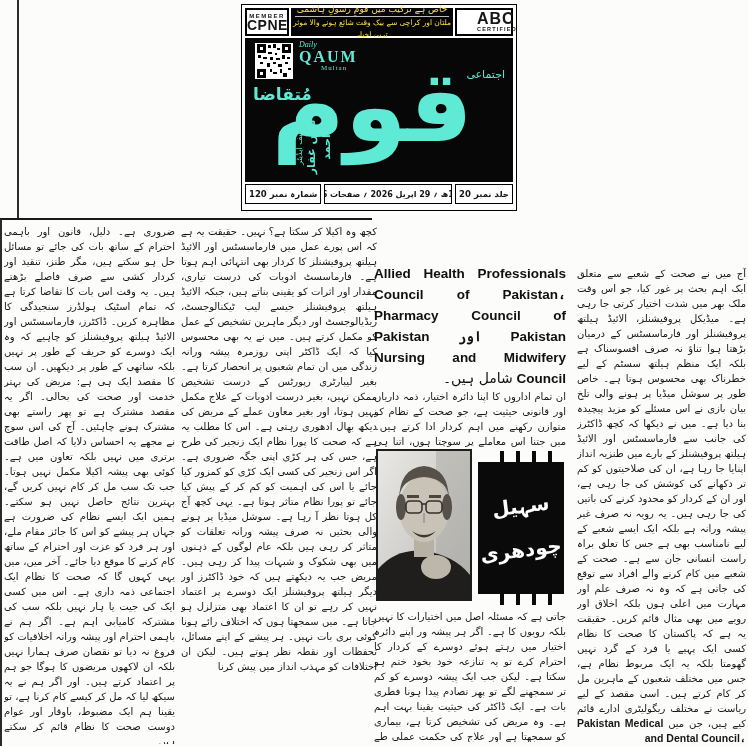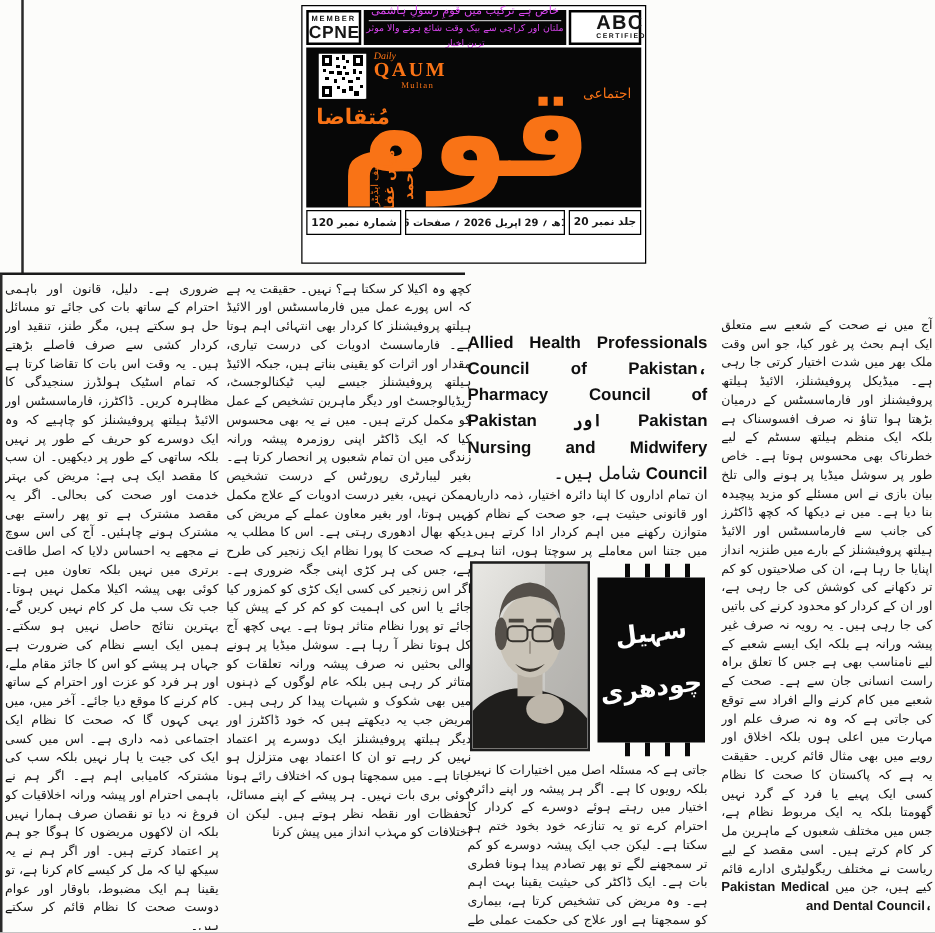--- a/index.html
+++ b/index.html
@@ -15,25 +15,25 @@
             border:1.5px solid #000;background:#fff;padding:3px;box-sizing:border-box;}
   .mh-top{display:flex;gap:2px;height:28px;}
   .badge{border:2px solid #000;background:#fff;text-align:center;box-sizing:border-box;
          font-family:"Liberation Sans",sans-serif;display:flex;flex-direction:column;justify-content:center;}
   .badge-member{width:44px;}
   .badge-member .small{font-size:6px;letter-spacing:1.5px;font-weight:700;}
   .badge-member .big{font-size:14px;font-weight:900;line-height:12px;letter-spacing:.5px;}
   .badge-abc{width:58px;padding-left:20px;}
   .badge-abc .big{font-size:16px;font-weight:900;line-height:14px;letter-spacing:1px;}
   .badge-abc .small{font-size:5.5px;letter-spacing:1.2px;font-weight:700;}
-  .slogan{flex:1;background:#050505;color:#d946ef;direction:rtl;text-align:center;
+  .slogan{flex:1;background:#050505;color:#fde047;direction:rtl;text-align:center;
           display:flex;flex-direction:column;justify-content:center;}
   .slogan .l1{font-size:9px;line-height:13px;border-bottom:1px solid #bbb;margin:0 4px;}
   .slogan .l2{font-size:7.5px;line-height:12px;}
-  .mh-main{position:relative;height:128px;background:#070707;margin-top:2px;color:#f97316;overflow:hidden;}
+  .mh-main{position:relative;height:144px;background:#070707;margin-top:2px;color:#5eead4;overflow:hidden;}
   .qr{position:absolute;left:10px;top:5px;width:38px;height:36px;background:#fff;}
   .daily-block{position:absolute;left:54px;top:3px;font-family:"Liberation Serif",serif;line-height:1;}
   .daily-block .daily{font-size:8px;font-style:italic;}
   .daily-block .qaum{font-size:16px;font-weight:700;letter-spacing:2px;}
   .daily-block .multan{font-size:7px;margin-left:22px;letter-spacing:1px;}
   .multan-ur{position:absolute;left:8px;top:46px;font-size:17px;font-weight:700;direction:rtl;}
   .editor-rot{position:absolute;left:34px;top:92px;width:66px;height:34px;
               transform:rotate(-90deg);text-align:center;direction:rtl;line-height:1.3;}
   .editor-rot .t{font-size:8px;}
   .editor-rot .n{font-size:11px;font-weight:700;}
@@ -145,21 +145,21 @@
     </div>
 
     <div class="mh-bottom">
       <div class="mh-box" style="min-width:46px;">جلد نمبر 20</div>
       <div class="mh-box date">بدھ 11 ذیقعد 1447ھ ؍ 29 اپریل 2026 ؍ صفحات 16 ؍ قیمت 30 روپے</div>
       <div class="mh-box" style="min-width:56px;">شمارہ نمبر 120</div>
     </div>
   </div>
 
 
-  <div class="col urdu" style="left:577px;top:253px;width:169px;height:481px;">
+  <div class="col urdu" style="left:577px;top:266px;width:169px;height:481px;">
     <span>آج میں نے صحت کے شعبے سے متعلق ایک اہم بحث پر غور کیا، جو اس وقت ملک بھر میں شدت اختیار کرتی جا رہی ہے۔ میڈیکل پروفیشنلز، الائیڈ ہیلتھ پروفیشنلز اور فارماسسٹس کے درمیان بڑھتا ہوا تناؤ نہ صرف افسوسناک ہے بلکہ ایک منظم ہیلتھ سسٹم کے لیے خطرناک بھی محسوس ہوتا ہے۔ خاص طور پر سوشل میڈیا پر ہونے والی تلخ بیان بازی نے اس مسئلے کو مزید پیچیدہ بنا دیا ہے۔ میں نے دیکھا کہ کچھ ڈاکٹرز کی جانب سے فارماسسٹس اور الائیڈ ہیلتھ پروفیشنلز کے بارے میں طنزیہ انداز اپنایا جا رہا ہے، ان کی صلاحیتوں کو کم تر دکھانے کی کوشش کی جا رہی ہے، اور ان کے کردار کو محدود کرنے کی باتیں کی جا رہی ہیں۔ یہ رویہ نہ صرف غیر پیشہ ورانہ ہے بلکہ ایک ایسے شعبے کے لیے نامناسب بھی ہے جس کا تعلق براہ راست انسانی جان سے ہے۔ صحت کے شعبے میں کام کرنے والے افراد سے توقع کی جاتی ہے کہ وہ نہ صرف علم اور مہارت میں اعلی ہوں بلکہ اخلاق اور رویے میں بھی مثال قائم کریں۔ حقیقت یہ ہے کہ پاکستان کا صحت کا نظام کسی ایک پہیے یا فرد کے گرد نہیں گھومتا بلکہ یہ ایک مربوط نظام ہے، جس میں مختلف شعبوں کے ماہرین مل کر کام کرتے ہیں۔ اسی مقصد کے لیے ریاست نے مختلف ریگولیٹری ادارے قائم کیے ہیں، جن میں</span>
     <b class="eng-inline" dir="ltr">Pakistan Medical and Dental Council،</b>
   </div>
 
   <div class="colc">
     <div class="eng-block">
       <b dir="ltr">Allied Health Professionals Council of Pakistan، Pharmacy Council of Pakistan اور Pakistan Nursing and Midwifery Council</b>
       <span class="urdu" style="font-family:'DejaVu Sans',sans-serif;font-weight:400;font-size:14px;">شامل ہیں۔</span>
     </div>
     <div class="c-top urdu">ان تمام اداروں کا اپنا دائرہ اختیار، ذمہ داریاں اور قانونی حیثیت ہے، جو صحت کے نظام کو متوازن رکھنے میں اہم کردار ادا کرتے ہیں۔ میں جتنا اس معاملے پر سوچتا ہوں، اتنا ہی یہ بات واضح ہوتی</div>

